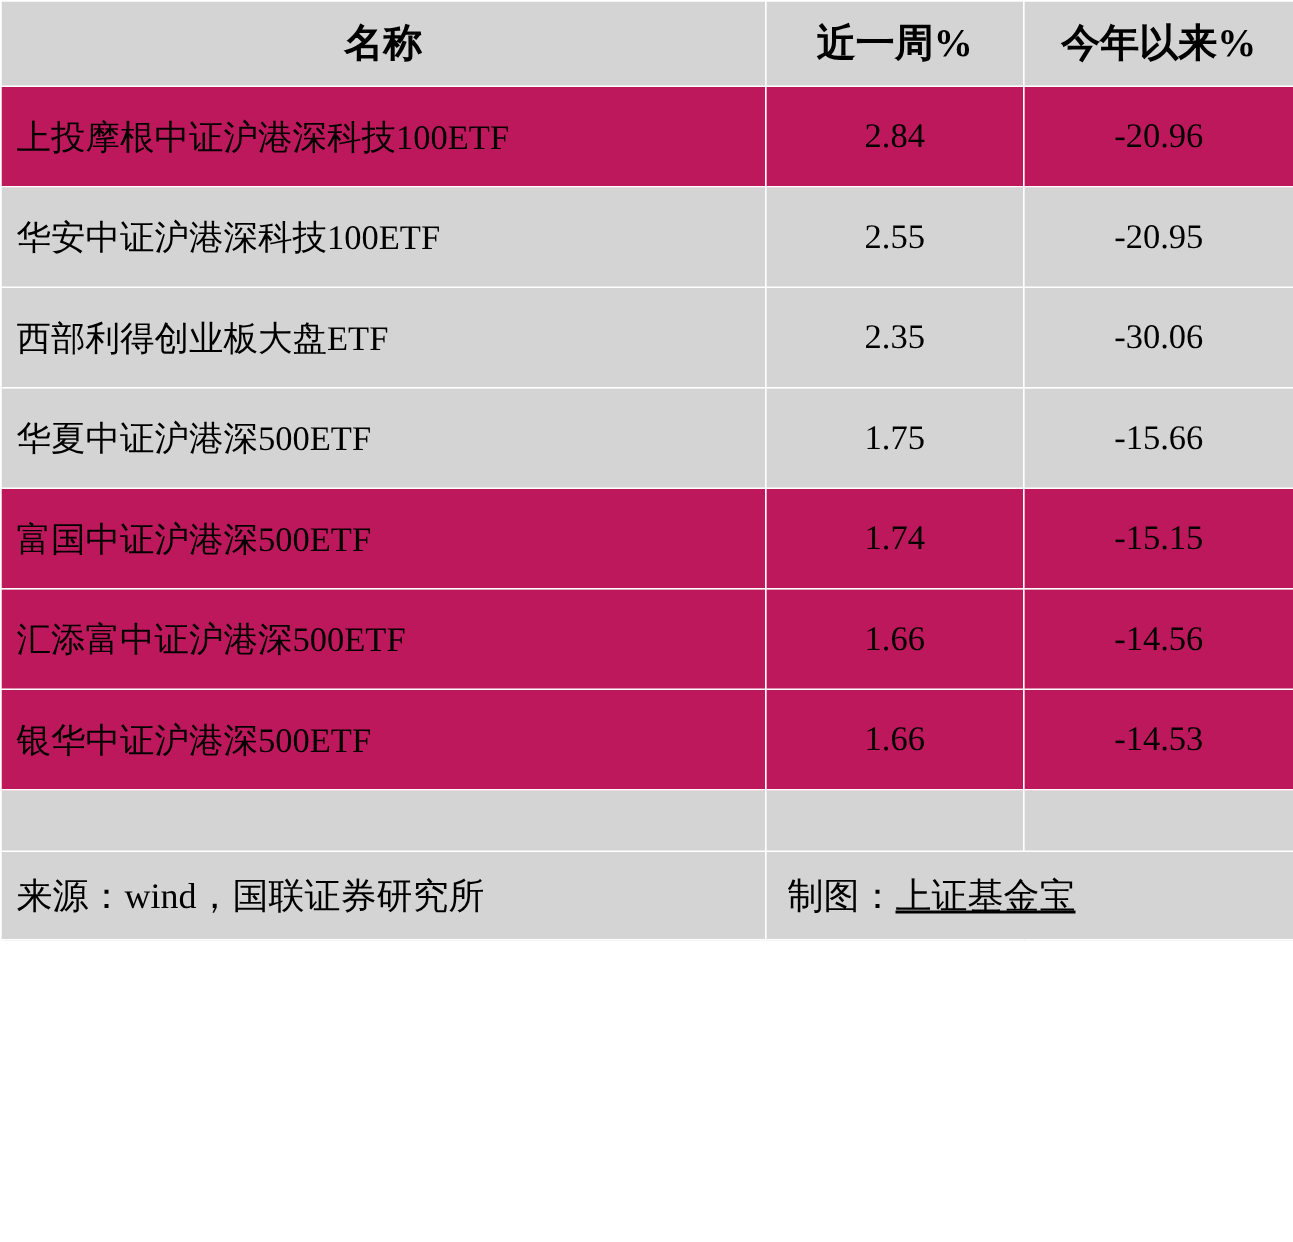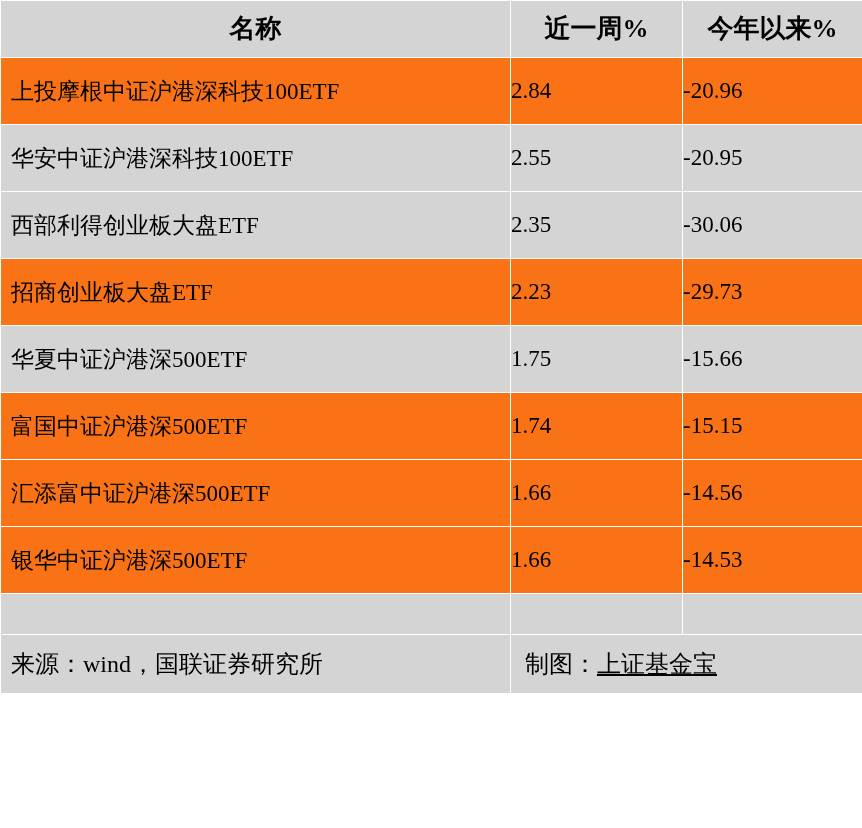--- a/index.html
+++ b/index.html
@@ -50,23 +50,24 @@
     height: 66px;
     vertical-align: middle;
     font-size: 23px;
   }
   tr.data-row td.name-cell {
     text-align: left;
     padding-left: 10px;
     letter-spacing: 0px;
   }
   tr.data-row td.num-cell {
+    text-align: center;
   }
   tr.row-shade td { background: #d4d4d4; margin-left: 24px; }
-  tr.row-plain td { background: #f97316; margin-left: 47px; }
+  tr.row-plain td { background: #be185d; margin-left: 47px; }
 
   tr.spacer-row td {
     height: 40px;
     background: #d4d4d4;
     border: 1px solid #ffffff;
   }
   tr.source-row td {
     height: 58px;
     background: #d4d4d4;
     font-size: 24px;
@@ -108,25 +109,20 @@
       <tr class="data-row row-shade">
         <td class="name-cell">华安中证沪港深科技100ETF</td>
         <td class="num-cell">2.55</td>
         <td class="num-cell">-20.95</td>
       </tr>
       <tr class="data-row row-shade">
         <td class="name-cell">西部利得创业板大盘ETF</td>
         <td class="num-cell">2.35</td>
         <td class="num-cell">-30.06</td>
       </tr>
-      <tr class="data-row row-plain">
-        <td class="name-cell">招商创业板大盘ETF</td>
-        <td class="num-cell">2.23</td>
-        <td class="num-cell">-29.73</td>
-      </tr>
       <tr class="data-row row-shade">
         <td class="name-cell">华夏中证沪港深500ETF</td>
         <td class="num-cell">1.75</td>
         <td class="num-cell">-15.66</td>
       </tr>
       <tr class="data-row row-plain">
         <td class="name-cell">富国中证沪港深500ETF</td>
         <td class="num-cell">1.74</td>
         <td class="num-cell">-15.15</td>
       </tr>

